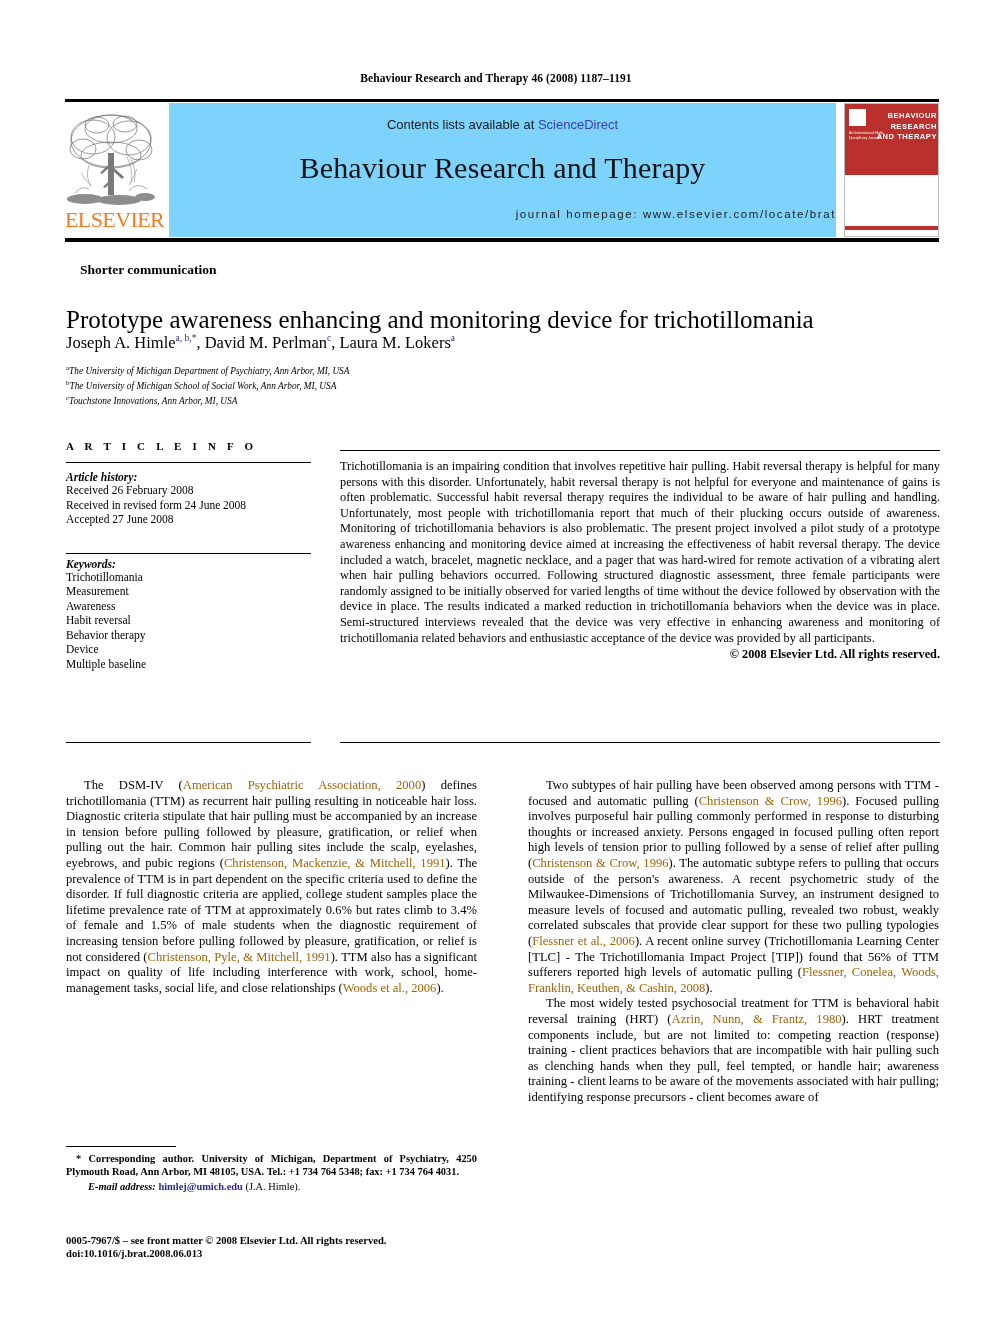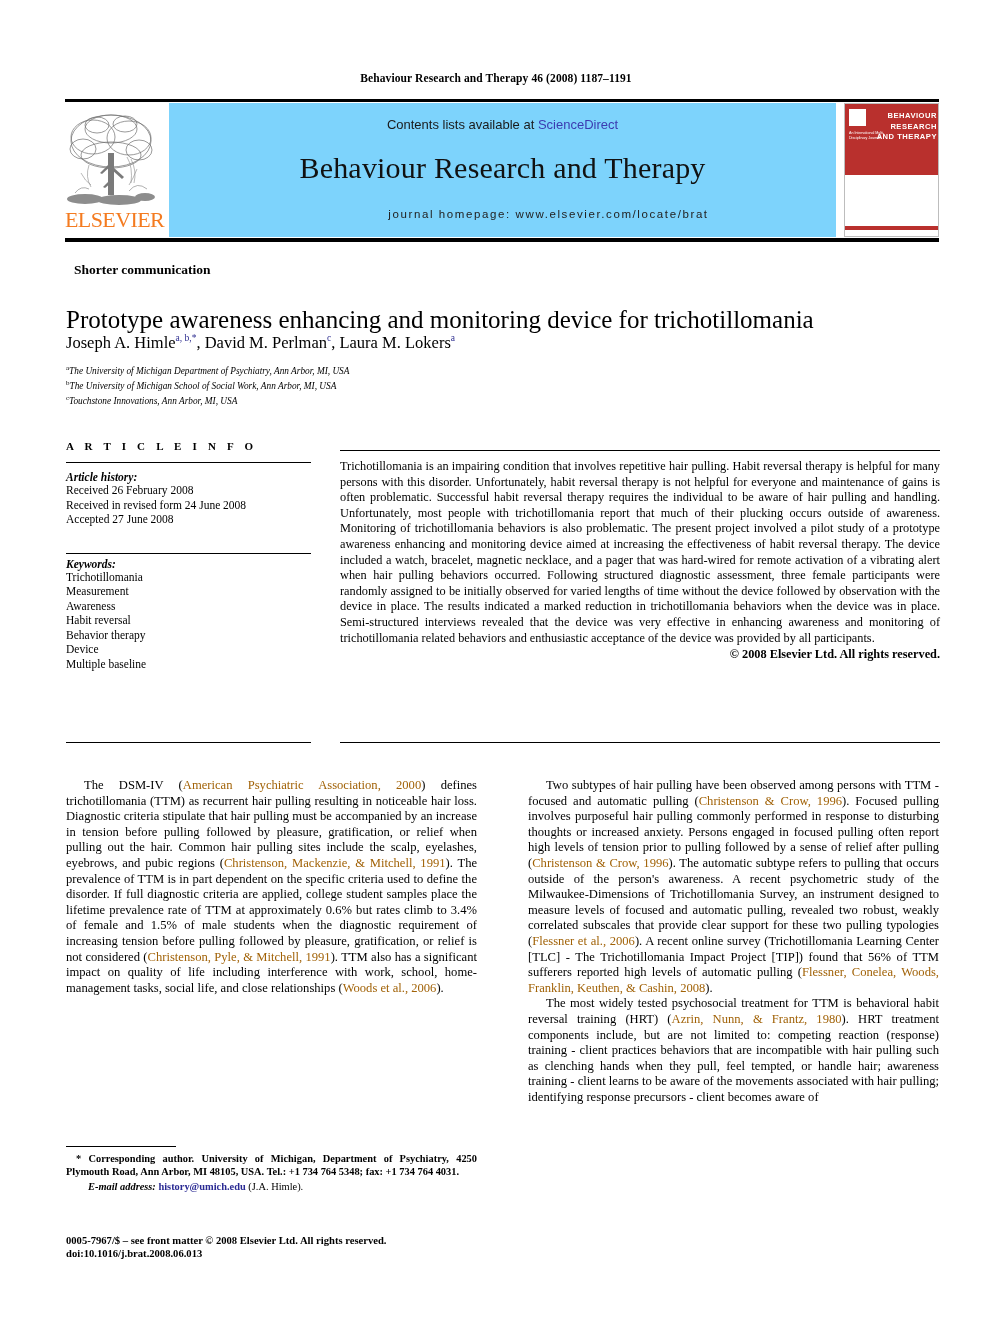--- a/index.html
+++ b/index.html
@@ -103,26 +103,25 @@
     text-align: center;
     font-family: "Liberation Serif", serif;
     font-size: 30px;
     color: #111;
     letter-spacing: 0.2px;
   }
   .homepage-line {
     position: absolute;
     left: 0; top: 105px;
     width: 667px;
-    text-align: center;
+    text-align: right;
     font-family: "Liberation Sans", sans-serif;
     font-size: 11.5px;
     letter-spacing: 1.6px;
     color: #222;
-    padding-left: 46px;
   }
 
   .cover-thumb {
     position: absolute;
     left: 779px; top: 3px;
     width: 95px;
     height: 134px;
     background: #ffffff;
     border: 1px solid #bdbdbd;
     box-sizing: border-box;
@@ -165,21 +164,21 @@
   .cover-bottom-rule {
     position: absolute;
     left: 0; bottom: 6px;
     width: 100%; height: 4px;
     background: #b9302d;
   }
 
   
   .section-kind {
     position: absolute;
-    left: 74px; top: 262px;
+    left: 80px; top: 262px;
     font-size: 13.5px;
     font-weight: bold;
   }
   .paper-title {
     position: absolute;
     left: 66px; top: 288px;
     width: 874px;
     font-size: 25px;
     font-weight: normal;
     line-height: 30px;
@@ -467,20 +466,20 @@
   <div class="body-col-right">
     <div>
         <p class="body-para">Two subtypes of hair pulling have been observed among persons with TTM - focused and automatic pulling (<span class="cite">Christenson &amp; Crow, 1996</span>). Focused pulling involves purposeful hair pulling commonly performed in response to disturbing thoughts or increased anxiety. Persons engaged in focused pulling often report high levels of tension prior to pulling followed by a sense of relief after pulling (<span class="cite">Christenson &amp; Crow, 1996</span>). The automatic subtype refers to pulling that occurs outside of the person's awareness. A recent psychometric study of the Milwaukee-Dimensions of Trichotillomania Survey, an instrument designed to measure levels of focused and automatic pulling, revealed two robust, weakly correlated subscales that provide clear support for these two pulling typologies (<span class="cite">Flessner et al., 2006</span>). A recent online survey (Trichotillomania Learning Center [TLC] - The Trichotillomania Impact Project [TIP]) found that 56% of TTM sufferers reported high levels of automatic pulling (<span class="cite">Flessner, Conelea, Woods, Franklin, Keuthen, &amp; Cashin, 2008</span>).</p>
         <p class="body-para">The most widely tested psychosocial treatment for TTM is behavioral habit reversal training (HRT) (<span class="cite">Azrin, Nunn, &amp; Frantz, 1980</span>). HRT treatment components include, but are not limited to: competing reaction (response) training - client practices behaviors that are incompatible with hair pulling such as clenching hands when they pull, feel tempted, or handle hair; awareness training - client learns to be aware of the movements associated with hair pulling; identifying response precursors - client becomes aware of</p>
       </div>
   </div>
 
   <div class="footnote-rule"></div>
   <div class="footnote">
       <span class="indent">* Corresponding author. University of Michigan, Department of Psychiatry, 4250 Plymouth Road, Ann Arbor, MI 48105, USA. Tel.: +1 734 764 5348; fax: +1 734 764 4031.</span>
-      <span class="email-line"><span class="em-ital">E-mail address: </span><span class="email-link">history@umich.edu</span> (J.A. Himle).</span>
+      <span class="email-line"><span class="em-ital">E-mail address: </span><span class="email-link">himlej@umich.edu</span> (J.A. Himle).</span>
     </div>
   <div class="imprint">
       <div>0005-7967/$ – see front matter © 2008 Elsevier Ltd. All rights reserved.</div>
       <div>doi:10.1016/j.brat.2008.06.013</div>
     </div>
 
 </div>
 
 </body></html>

